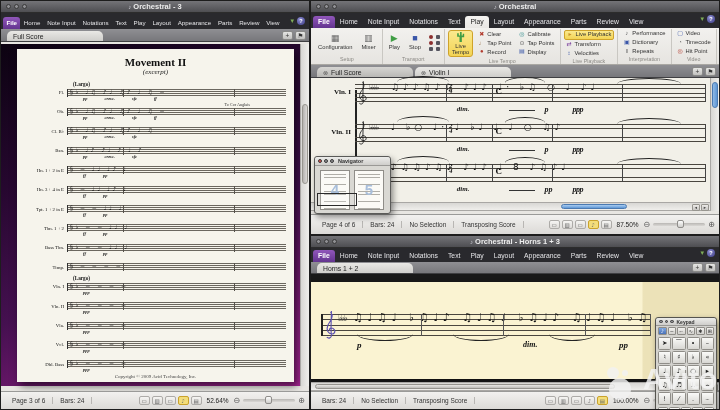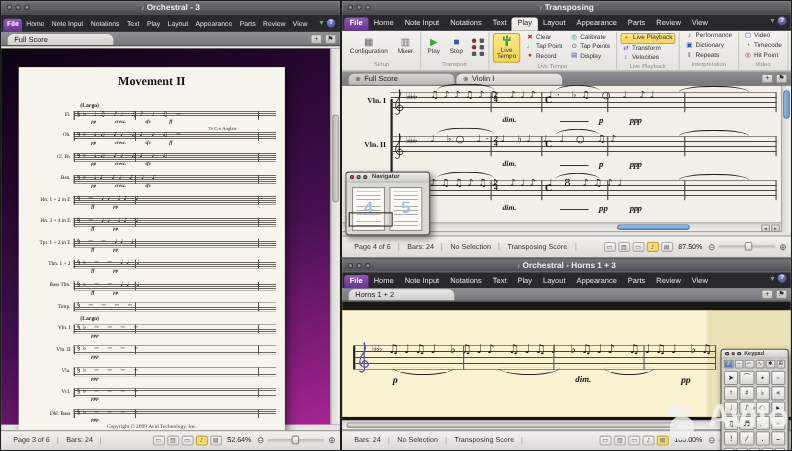--- a/index.html
+++ b/index.html
@@ -79,21 +79,21 @@
   .tgrid{display:grid;grid-template-columns:5px 5px;gap:2px;margin-left:2px}
   .tgrid i{width:4px;height:4px;border-radius:50%;background:#8c2f2f;font-style:normal}
   .tgrid i.sq{border-radius:1px;background:#55555f}
   
   .serif{font-family:"Liberation Serif",serif}
   .music{font-family:"DejaVu Sans",sans-serif}
   
   #leftwin{left:0;top:0;width:310px;height:410px}
   .lcanvas{position:absolute;left:0;right:0;top:43px;bottom:23px;
     background:linear-gradient(155deg,#0c0311 0%,#26072f 30%,#451050 58%,#791a74 80%,#a82594 100%)}
-  .lpage{position:absolute;left:16px;top:17px;width:242px;height:333px;background:#f6f4ec;
+  .lpage{position:absolute;left:16px;top:5px;width:277px;height:333px;background:#f6f4ec;
     box-shadow:3px 4px 8px rgba(0,0,0,.55)}
   .ltitle{font-size:11px;font-weight:bold;text-align:center;margin-top:7px;color:#111}
   .lsub{font-size:7px;font-style:italic;text-align:center;color:#222}
   .lrows{position:absolute;left:8px;right:8px;top:38px;bottom:12px;display:flex;flex-direction:column;justify-content:space-between}
   .lrow{display:flex;align-items:center;height:11px;position:relative}
   .llab{width:42px;font-size:4.8px;text-align:right;padding-right:3px;color:#111;white-space:nowrap}
   .lstaff{flex:1;height:8px;position:relative;overflow:hidden;border-left:1px solid #333;
     background:
       repeating-linear-gradient(90deg,transparent 0 55px,#55514b 55px 55.7px),
       repeating-linear-gradient(to bottom,#6b675f 0 0.7px,transparent 0.7px 1.95px);
@@ -226,20 +226,21 @@
         </div>
       </div>
     <div class="dt-right">
       <span class="dtbtn">+</span>
       <span class="dtbtn">⚑</span>
     </div>
   </div>
   <div class="lcanvas">
     <div class="lpage">
       <div class="ltitle serif">Movement II</div>
+      <div class="lsub serif">(excerpt)</div>
       <div class="lrows">
 
           <div class="lrow">
             <span class="lpre serif">(Largo)</span>
             <span class="llab serif">Fl.</span>
             <div class="lstaff">
               <span class="lnotes music">§♭ ♩♫ ♪♩ ♫♪ ♩ ♫ −</span>
             </div>
             <span class="lbelow serif">pp cresc. sfz ff</span>
             <span class="lnote2 serif"></span>
@@ -417,21 +418,21 @@
 </div>
 
 <div class="win" id="toprwin">
   <div class="titlebar">
     <div class="dots">
       <span class="dot"></span>
       <span class="dot"></span>
       <span class="dot"></span>
     </div>
     <div class="wtitle">
-      <span class="docic">♪</span><span>Transposing</span>
+      <span class="docic">♪</span><span>Orchestral</span>
     </div>
   </div>
   <div class="tabrow" style="height:15px">
 
   <span class="rtab file">File</span>
       <span class="rtab">Home</span>
       <span class="rtab">Note Input</span>
       <span class="rtab">Notations</span>
       <span class="rtab">Text</span>
       <span class="rtab active">Play</span>

